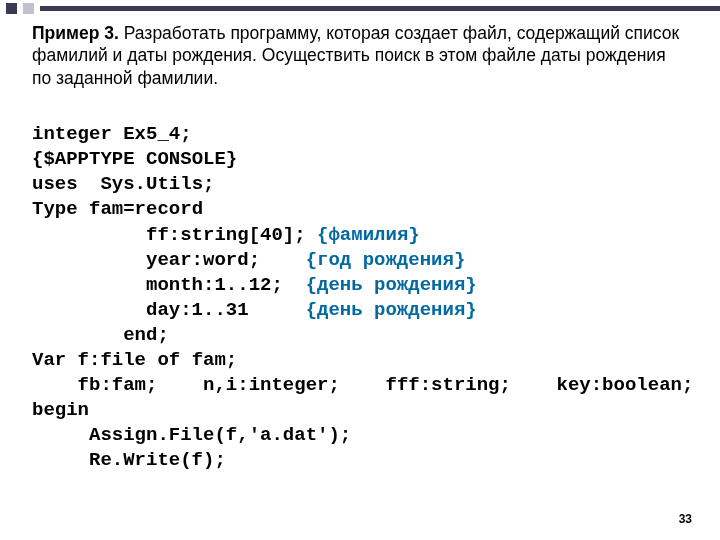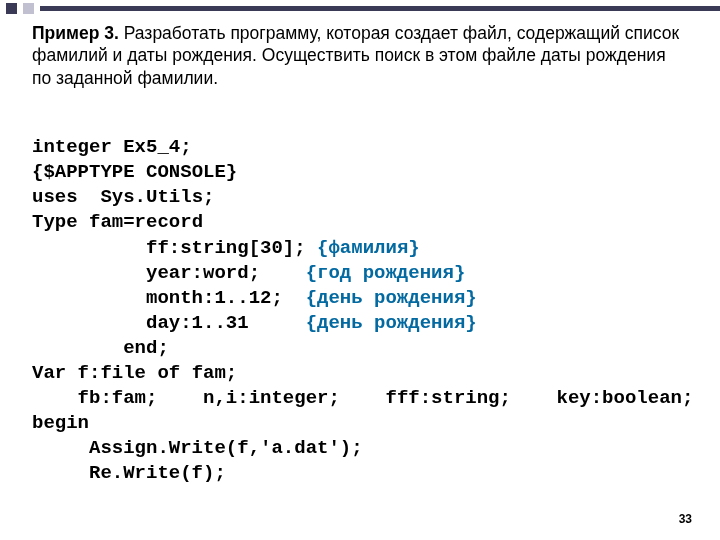--- a/index.html
+++ b/index.html
@@ -35,21 +35,21 @@
   }
   h1 {
     font-size: 26px;
     font-weight: bold;
     margin-bottom: 14px;
     text-shadow: 1px 1px 1px rgba(0,0,0,0.25);
   }
   .desc {
     font-size: 17.5px;
     line-height: 1.28;
-    margin-bottom: 21px;
+    margin-bottom: 8px;
   }
   .desc b { font-weight: bold; }
   .code {
     font-family: "Courier New", Courier, monospace;
     font-size: 19px;
     font-weight: bold;
     line-height: 1.32;
     white-space: pre;
   }
   .cmt { color: #0369a1; font-weight: bold; }
@@ -79,25 +79,25 @@
   <p class="desc">
     <b>Пример 3.</b>
     <span>Разработать программу, которая создает файл, содержащий список фамилий и даты рождения. Осуществить поиск в этом файле даты рождения по заданной фамилии.</span>
   </p>
 
   <div class="code">
 <span>integer Ex5_4;</span>
 <span>{$APPTYPE CONSOLE}</span>
 <span>uses  Sys.Utils;</span>
 <span>Type fam=record</span>
-<span class="indent1"></span><span>ff:string[30];</span> <span class="cmt">{фамилия}</span>
+<span class="indent1"></span><span>ff:string[40];</span> <span class="cmt">{фамилия}</span>
 <span class="indent1"></span><span>year:word;</span>    <span class="cmt">{год рождения}</span>
 <span class="indent1"></span><span>month:1..12;</span>  <span class="cmt">{день рождения}</span>
 <span class="indent1"></span><span>day:1..31</span>     <span class="cmt">{день рождения}</span>
 <span class="indent2"></span><span>end;</span>
 <span>Var f:file of fam;</span>
     <span>fb:fam;</span>    <span>n,i:integer;</span>    <span>fff:string;</span>    <span>key:boolean;</span>
 <span>begin</span>
-<span class="indent3"></span><span>Assign.Write(f,'a.dat');</span>
+<span class="indent3"></span><span>Assign.File(f,'a.dat');</span>
 <span class="indent3"></span><span>Re.Write(f);</span></div>
 </div>
 
 <div class="pagenum">33</div>
 
 </body></html>

